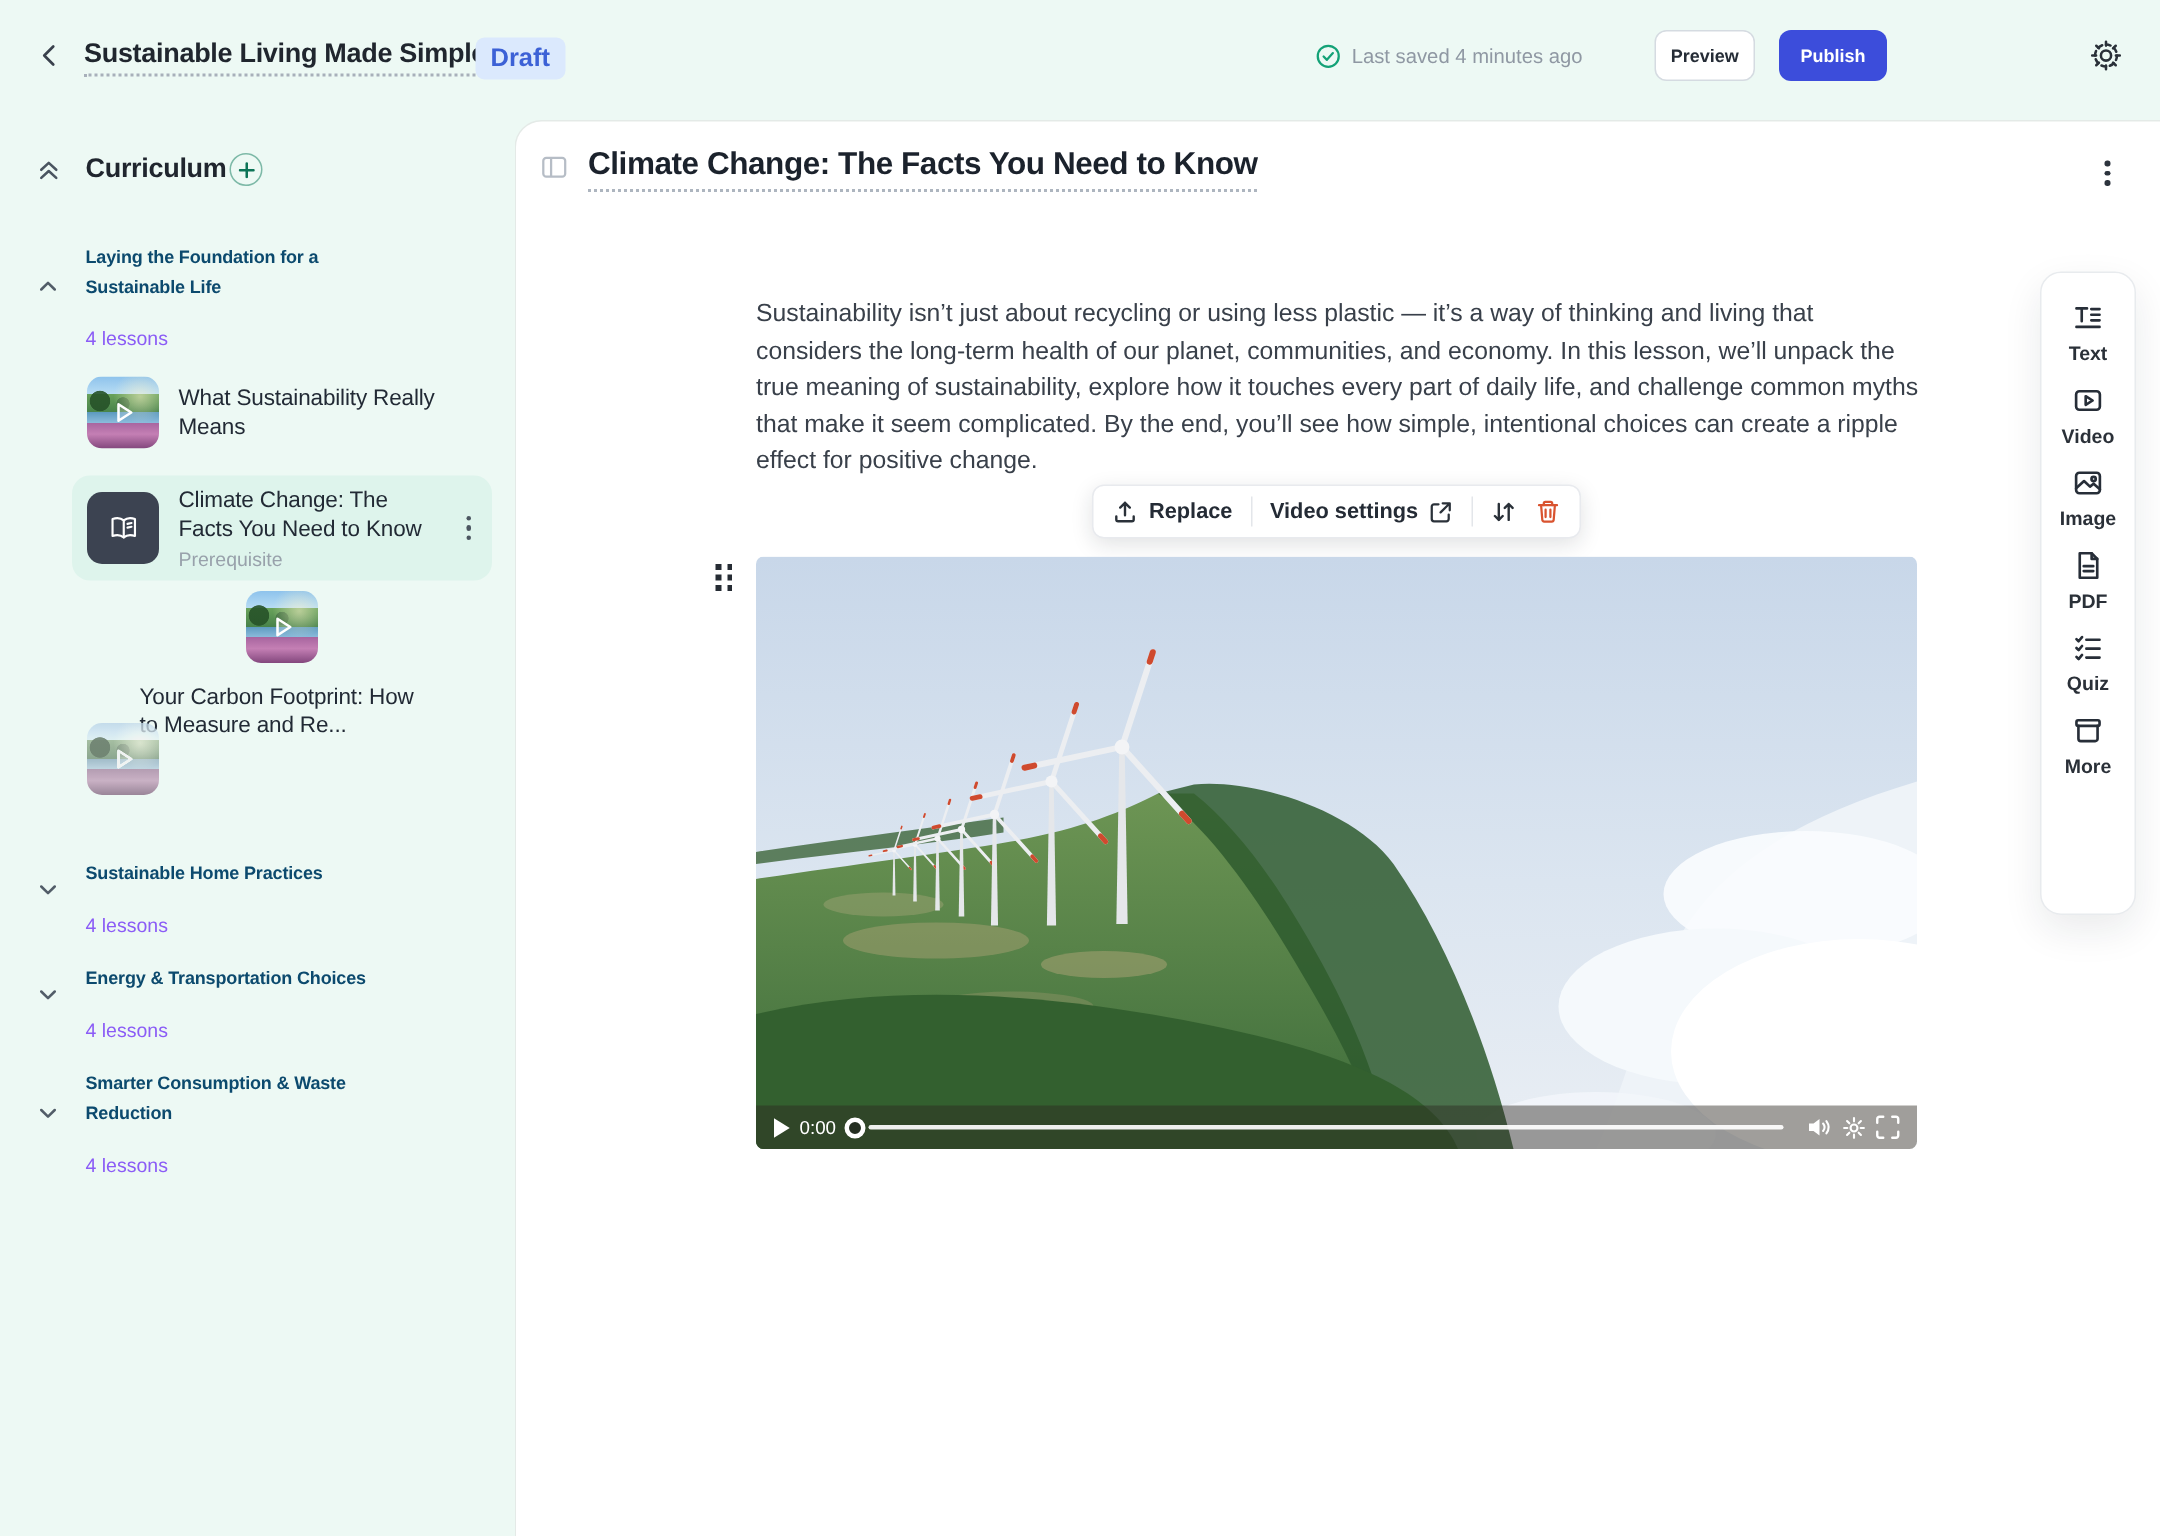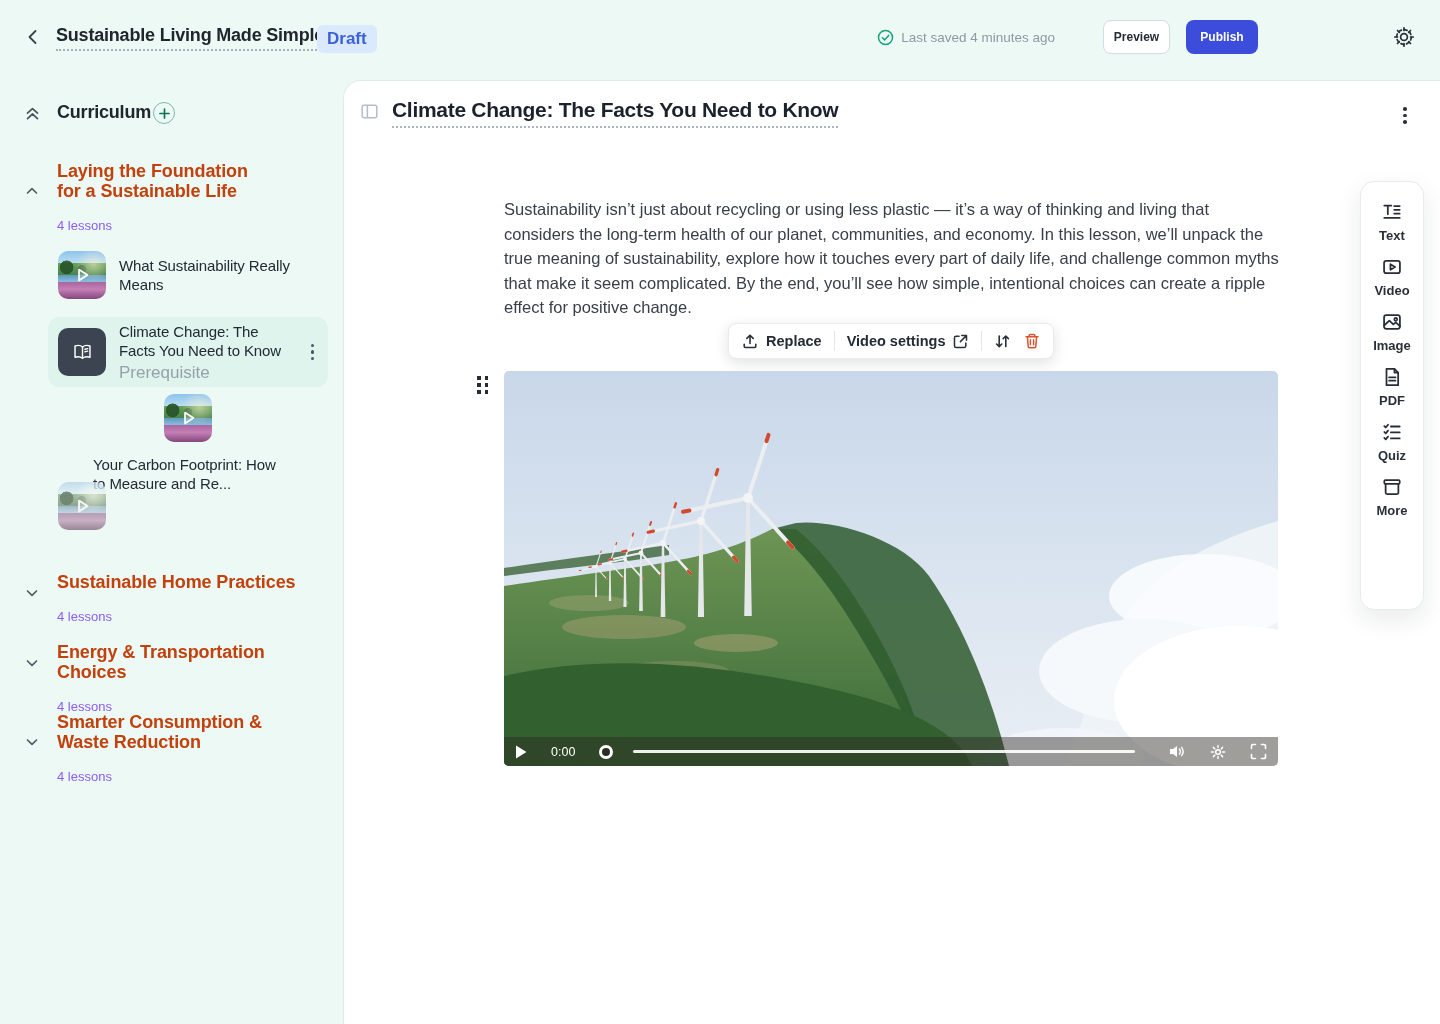--- a/index.html
+++ b/index.html
@@ -32,39 +32,39 @@
   
   .panel { left:343px; top:80px; right:0; bottom:0; background:#fff;
     border-top-left-radius:18px; border-top:1px solid #e4eae7; border-left:1px solid #e4eae7; }
 
   
   .cur-collapse { left:24px; top:105px; width:17px; height:17px; color:#4a5560; cursor:pointer; }
   .cur-title { left:57px; top:102px; font-size:18px; font-weight:700; letter-spacing:-.2px; }
   .cur-add { left:153px; top:102px; width:22px; height:22px; border:1.4px solid #7db9a7;
     border-radius:50%; display:flex; align-items:center; justify-content:center; cursor:pointer; }
   .sec-chev { width:14px; height:14px; color:#525d68; cursor:pointer; }
-  .sec-title { font-size:18px; font-weight:600; color:#c2410c; line-height:20px; letter-spacing:-.1px; }
+  .sec-title { font-size:12px; font-weight:600; color:#0c4a6e; line-height:20px; letter-spacing:-.1px; }
   .sec-meta { font-size:13px; color:#8b5cf6; margin-top:17px; }
   .lesson { left:48px; width:280px; height:70px; border-radius:12px; display:flex;
     align-items:center; padding:0 10px; gap:13px; cursor:pointer; }
   .lesson.selected { background:#def4ec; }
   .thumb { width:48px; height:48px; border-radius:10px; flex:0 0 48px; position:relative;
     overflow:hidden; }
   .park { background:
     radial-gradient(circle at 74% 28%, rgba(255,246,205,.55), rgba(255,246,205,0) 36%),
     radial-gradient(circle at 18% 34%, rgba(38,82,40,.9) 0 13%, rgba(38,82,40,0) 14%),
     radial-gradient(circle at 50% 38%, rgba(56,104,58,.8) 0 11%, rgba(56,104,58,0) 12%),
     linear-gradient(180deg,#8ec3ec 0%,#b7dcf4 24%,#69a25b 24%,#47824a 50%,#5e9bc0 50%,#8abbdb 64%,#a7659f 64%,#c47fb4 80%,#83477d 100%); }
   .washed { filter:saturate(.5) brightness(1.15) contrast(.9); opacity:.75; }
   .thumb .play { position:absolute; left:50%; top:50%; transform:translate(-50%,-50%); }
   .tile-dark { width:48px; height:48px; border-radius:10px; flex:0 0 48px; background:#3c4351;
     display:flex; align-items:center; justify-content:center; }
   .ltext { width:190px; }
   .ltitle { font-size:15px; line-height:19px; color:#222a35; letter-spacing:-.1px; }
-  .lsub { font-size:17px; color:#98a1ab; margin-top:3px; display:flex; align-items:center; gap:5px; }
+  .lsub { font-size:13px; color:#98a1ab; margin-top:3px; display:flex; align-items:center; gap:5px; }
   .kebab { display:flex; flex-direction:column; gap:3px; padding:4px; cursor:pointer; }
   .kebab i { width:3.2px; height:3.2px; border-radius:50%; background:#4c5661; display:block; }
 
   
   .pg-icon { left:361px; top:103px; width:17px; height:17px; color:#b6bdc6; cursor:pointer; }
   .lesson-h1 { left:392px; top:98px; font-size:21px; font-weight:700; letter-spacing:-.3px;
     color:#1b222c; border-bottom:2px dotted #adb5bf; padding-bottom:4px; cursor:text; }
   .kebab-main i { background:#2c333d; width:3.6px; height:3.6px; }
   .para { left:504px; top:197px; width:776px; font-size:16.5px; line-height:24.5px;
     color:#39404a; cursor:text; }
@@ -80,21 +80,21 @@
   .vt-trash { color:#d9532f; cursor:pointer; }
 
   .drag-handle { left:477px; top:376px; display:grid; grid-template-columns:4px 4px;
     gap:3.5px; cursor:grab; }
   .drag-handle i { width:3.5px; height:3.5px; background:#262c34; display:block; }
 
   
   .video { left:504px; top:371px; width:774px; height:395px; border-radius:5px;
     overflow:hidden; cursor:pointer; }
   .vbar { position:absolute; left:0; right:0; bottom:0; height:29px;
-    background:rgba(44,40,34,.45); display:flex; align-items:center; padding:0 11px; gap:24px; }
+    background:rgba(44,40,34,.45); display:flex; align-items:center; padding:0 11px; gap:6px; }
   .vtime { color:#fff; font-size:12.5px; }
   .knob { width:14px; height:14px; border-radius:50%; border:3px solid #fff;
     background:rgba(30,30,30,.55); flex:0 0 14px; }
   .track { flex:1; height:2.5px; background:rgba(255,255,255,.92); border-radius:2px;
     margin-left:-4px; margin-right:10px; }
   .vctl { color:#fff; cursor:pointer; }
 
   
   .palette { left:1360px; top:181px; width:64px; height:429px; background:#fff;
     border:1px solid #e8ebee; border-radius:14px; box-shadow:0 10px 26px rgba(25,35,45,.09);

